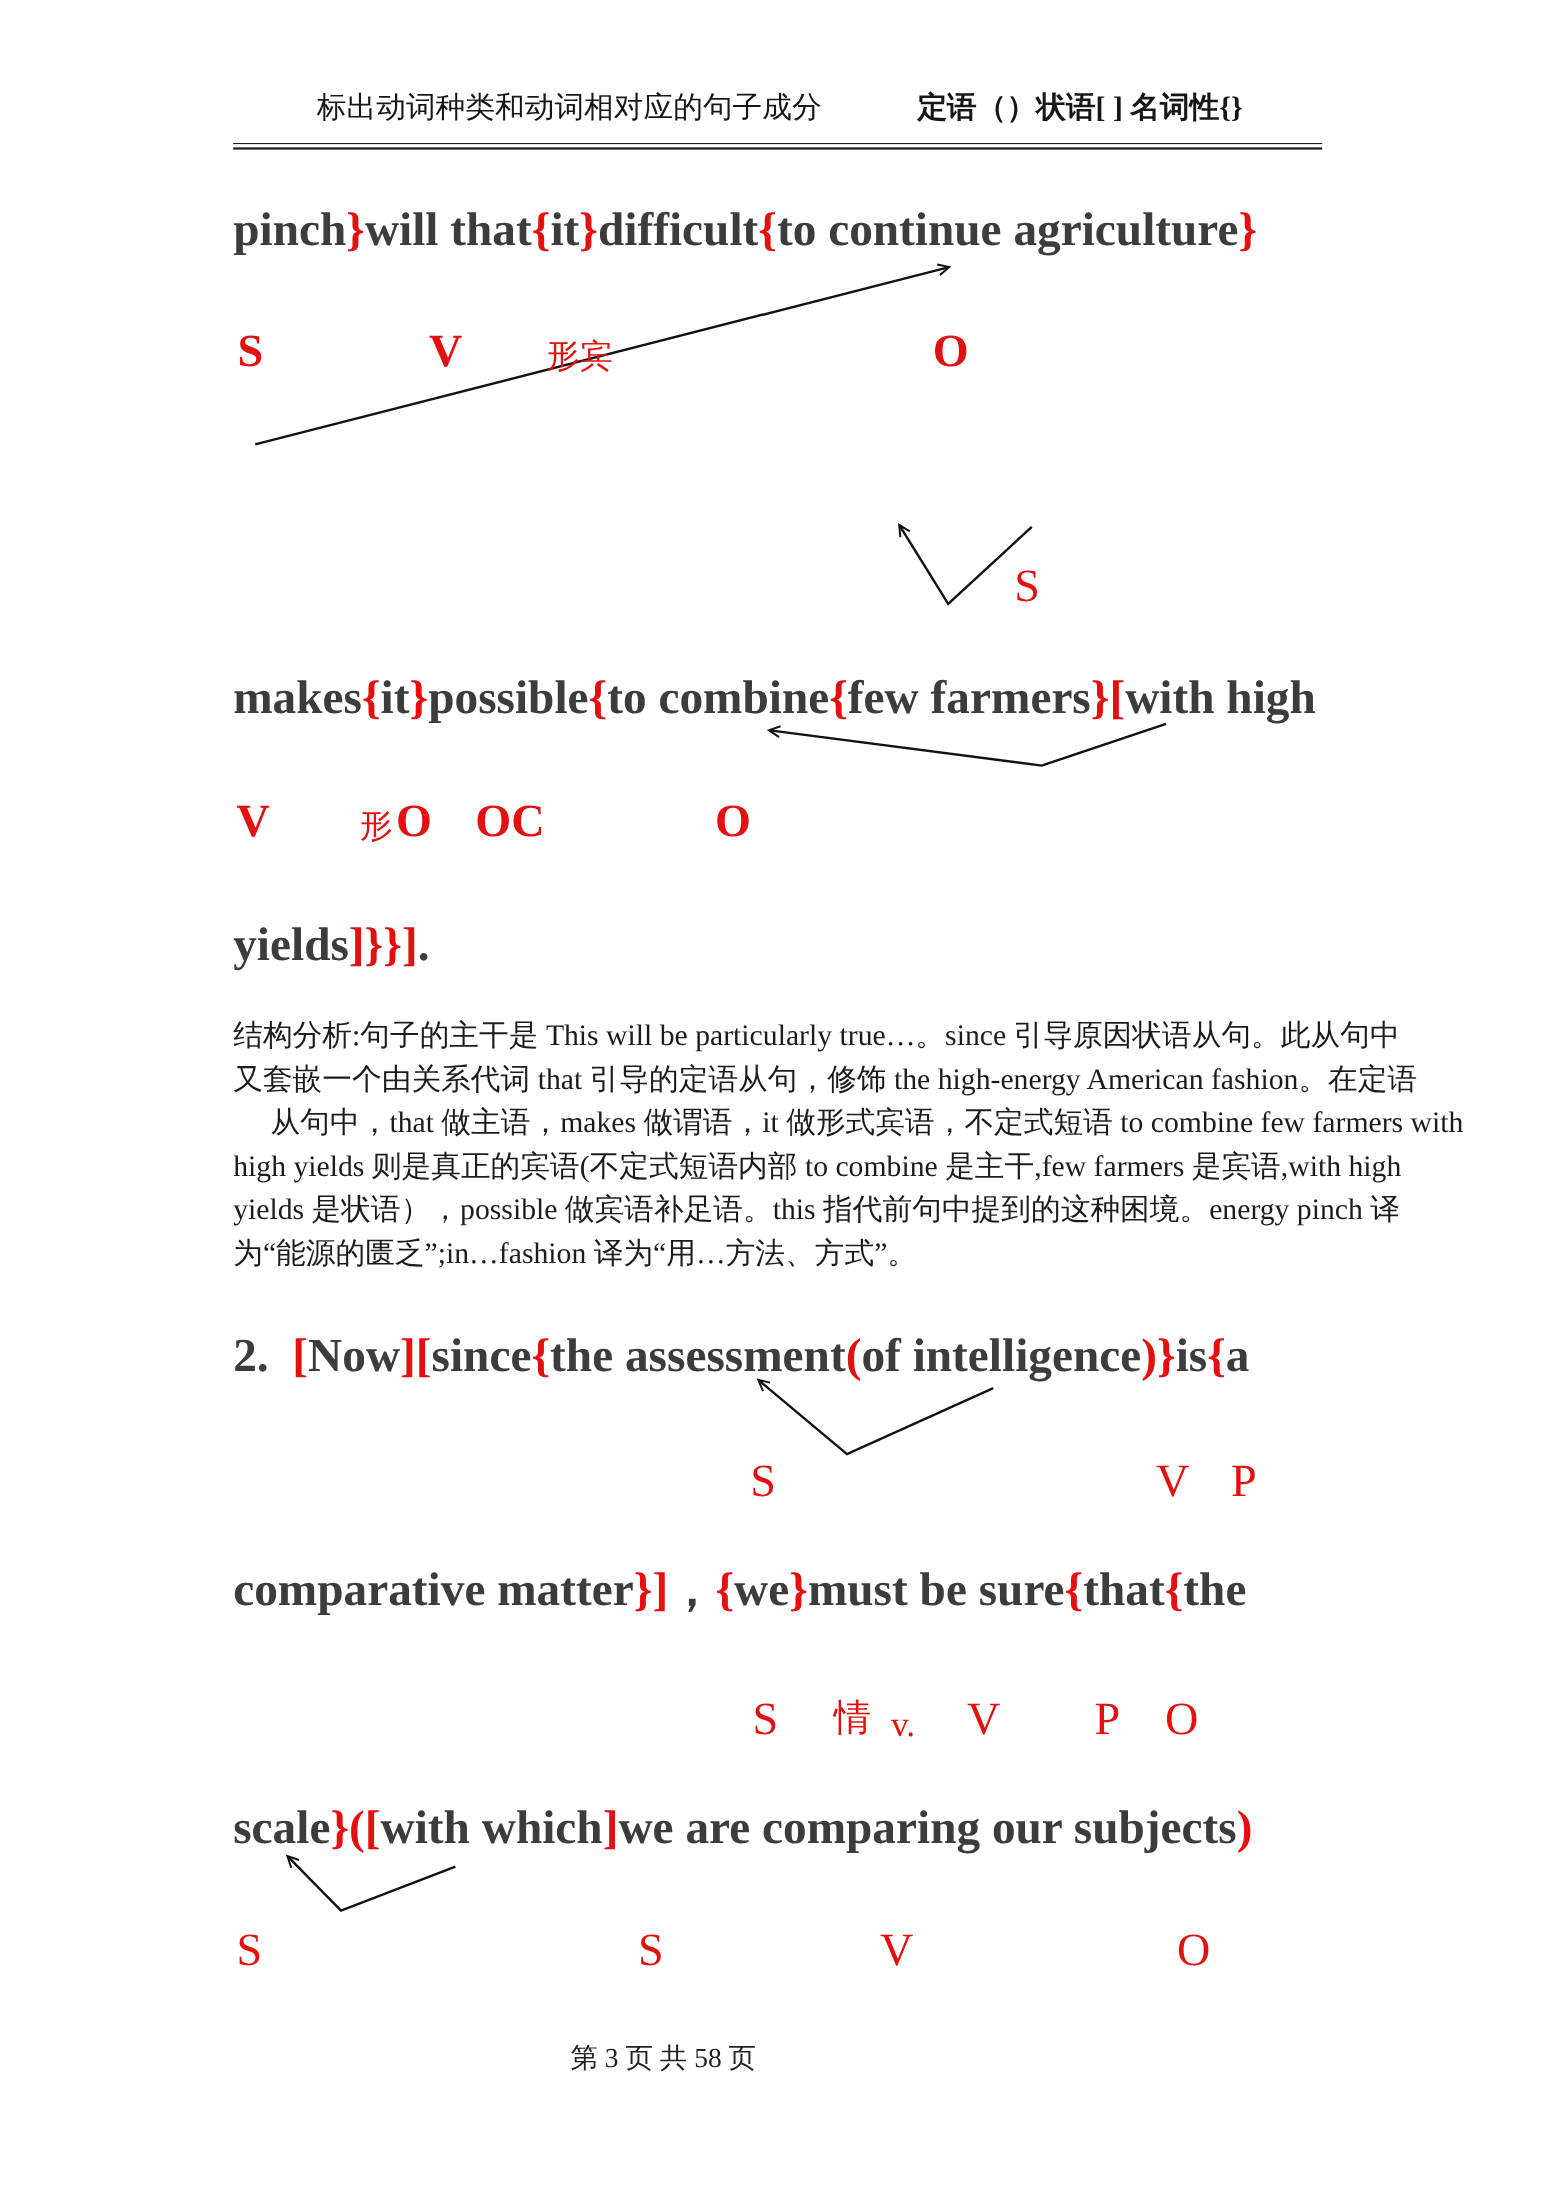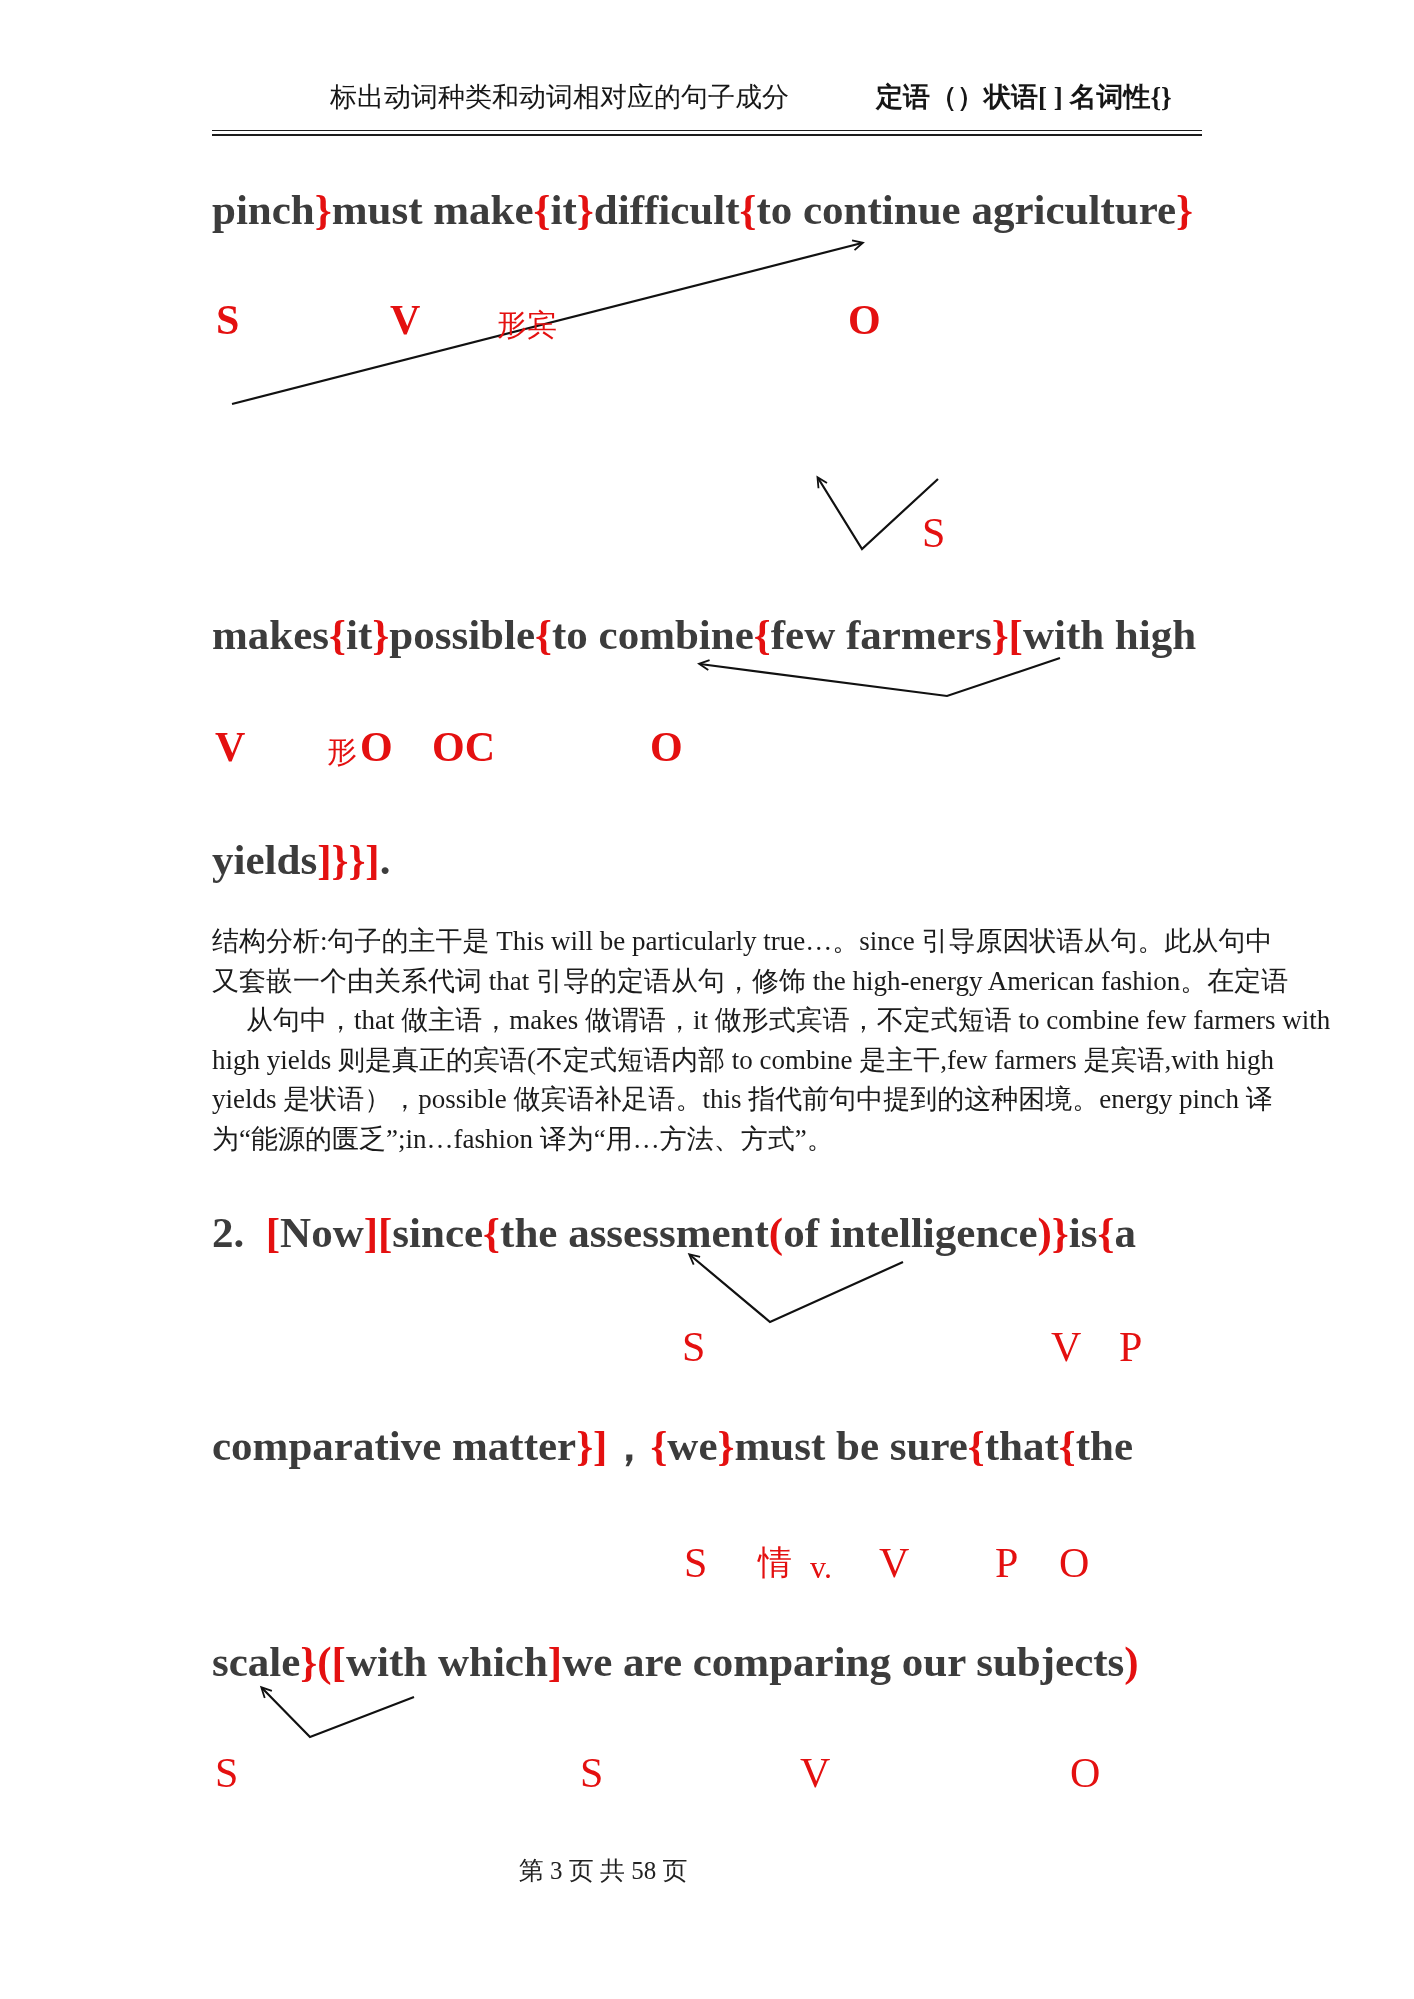--- a/index.html
+++ b/index.html
@@ -12,21 +12,21 @@
     position:relative;
     width:1414px;height:1999px;
     background:#ffffff;
     font-family:"Liberation Serif","DejaVu Serif",serif;
     overflow:hidden;
   }
   
   .hdr{
     position:absolute;top:84px;
     font-size:27px;color:#161616;
-    white-space:pre;line-height:1;margin-left:42px;
+    white-space:pre;line-height:1;
   }
   .hdr-left{left:288px;}
   .hdr-right{left:834px;font-weight:bold;}
   .rule{
     position:absolute;left:212px;top:130px;width:990px;height:3px;
     border-top:1px solid #1c1c1c;border-bottom:2px solid #1c1c1c;
   }
   
   .sentence{
     position:absolute;left:212px;
@@ -81,21 +81,21 @@
         <path d="M1,1 L11,6 L1,11" fill="none" stroke="#111" stroke-width="1.8"></path>
       </marker>
     </defs>
   <polyline points="232,404 862,243" class="arrow-line" marker-end="url(#ah)"></polyline>
       <polyline points="938,479 862,549 818,478" class="arrow-line" marker-end="url(#ah)"></polyline>
       <polyline points="1060,658 947,696 700,664" class="arrow-line" marker-end="url(#ah)"></polyline>
       <polyline points="903,1262 770,1322 690,1255" class="arrow-line" marker-end="url(#ah)"></polyline>
       <polyline points="414,1697 310,1737 262,1688" class="arrow-line" marker-end="url(#ah)"></polyline>
     </svg>
 
-  <div class="sentence s-line1"><span>pinch</span><span class="red">}</span><span>must make</span><span class="red">{</span><span>it</span><span class="red">}</span><span>difficult</span><span class="red">{</span><span>to continue agriculture</span><span class="red">}</span></div>
+  <div class="sentence s-line1"><span>pinch</span><span class="red">}</span><span>will that</span><span class="red">{</span><span>it</span><span class="red">}</span><span>difficult</span><span class="red">{</span><span>to continue agriculture</span><span class="red">}</span></div>
   <div class="sentence s-line3"><span>makes</span><span class="red">{</span><span>it</span><span class="red">}</span><span>possible</span><span class="red">{</span><span>to combine</span><span class="red">{</span><span>few farmers</span><span class="red">}[</span><span>with high</span></div>
   <div class="sentence s-line4"><span>yields</span><span class="red">]}}]</span><span>.</span></div>
   <div class="sentence s-line5"><span>2.  </span><span class="red">[</span><span>Now</span><span class="red">][</span><span>since</span><span class="red">{</span><span>the assessment</span><span class="red">(</span><span>of intelligence</span><span class="red">)}</span><span>is</span><span class="red">{</span><span>a</span></div>
   <div class="sentence s-line6"><span>comparative matter</span><span class="red">}]</span><span>，</span><span class="red">{</span><span>we</span><span class="red">}</span><span>must be sure</span><span class="red">{</span><span>that</span><span class="red">{</span><span>the</span></div>
   <div class="sentence s-line7"><span>scale</span><span class="red">}([</span><span>with which</span><span class="red">]</span><span>we are comparing our subjects</span><span class="red">)</span></div>
 
   <div>
       <span class="lbl k-Lb" style="left: 216px; top: 299px;">S</span>
       <span class="lbl k-Lb" style="left: 390px; top: 299px;">V</span>
       <span class="lbl k-C" style="left: 497px; top: 310px;">形宾</span>

